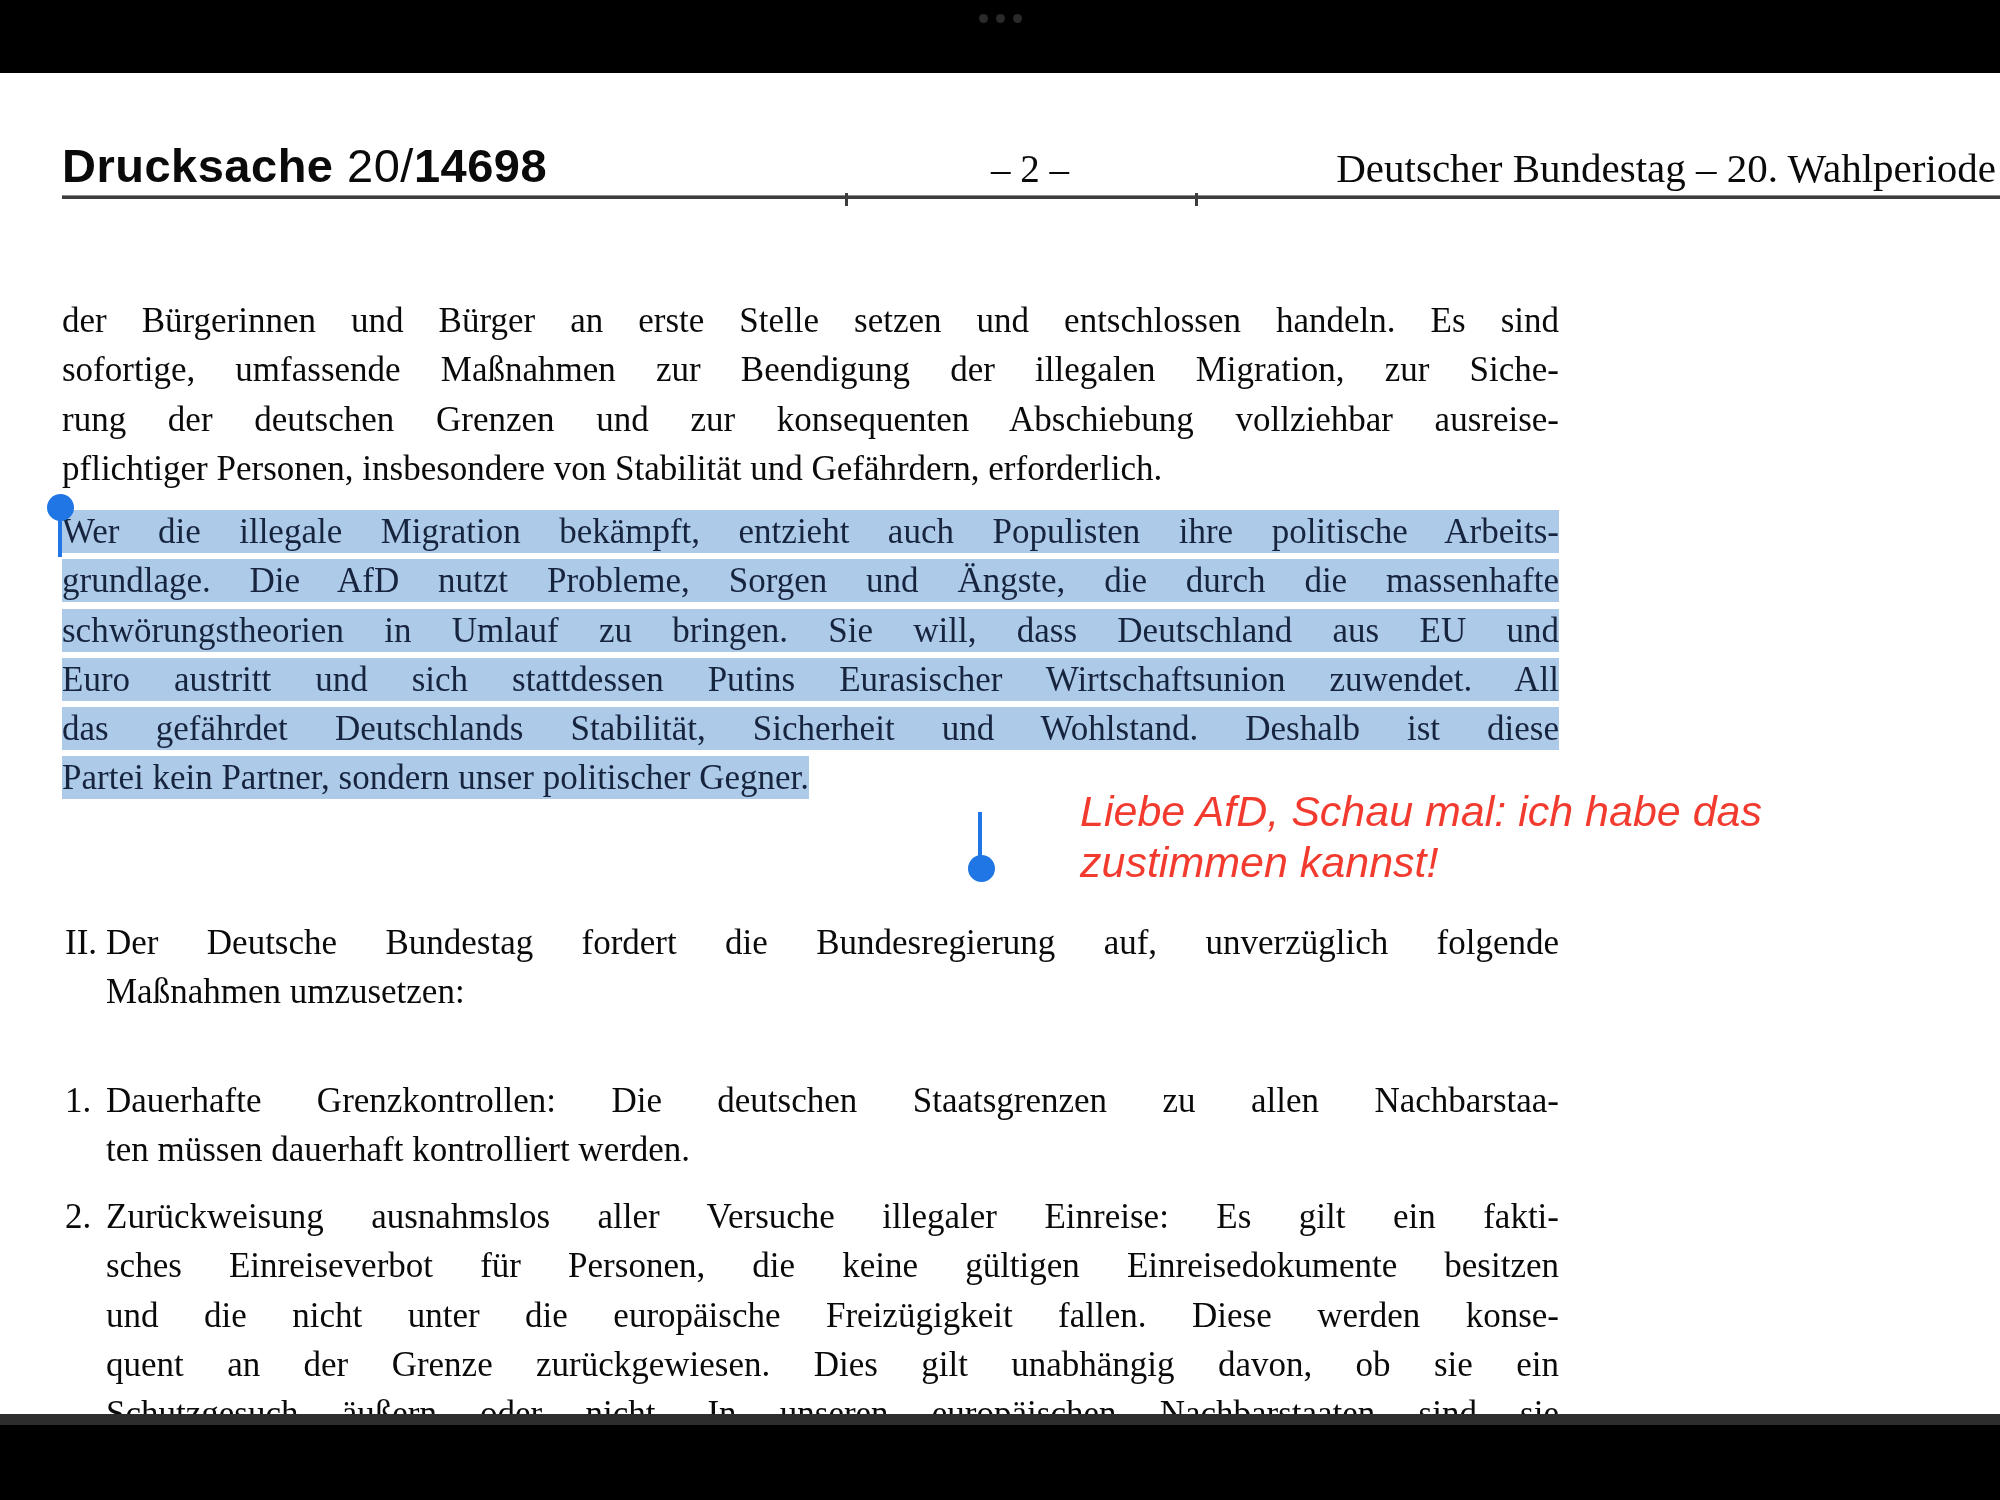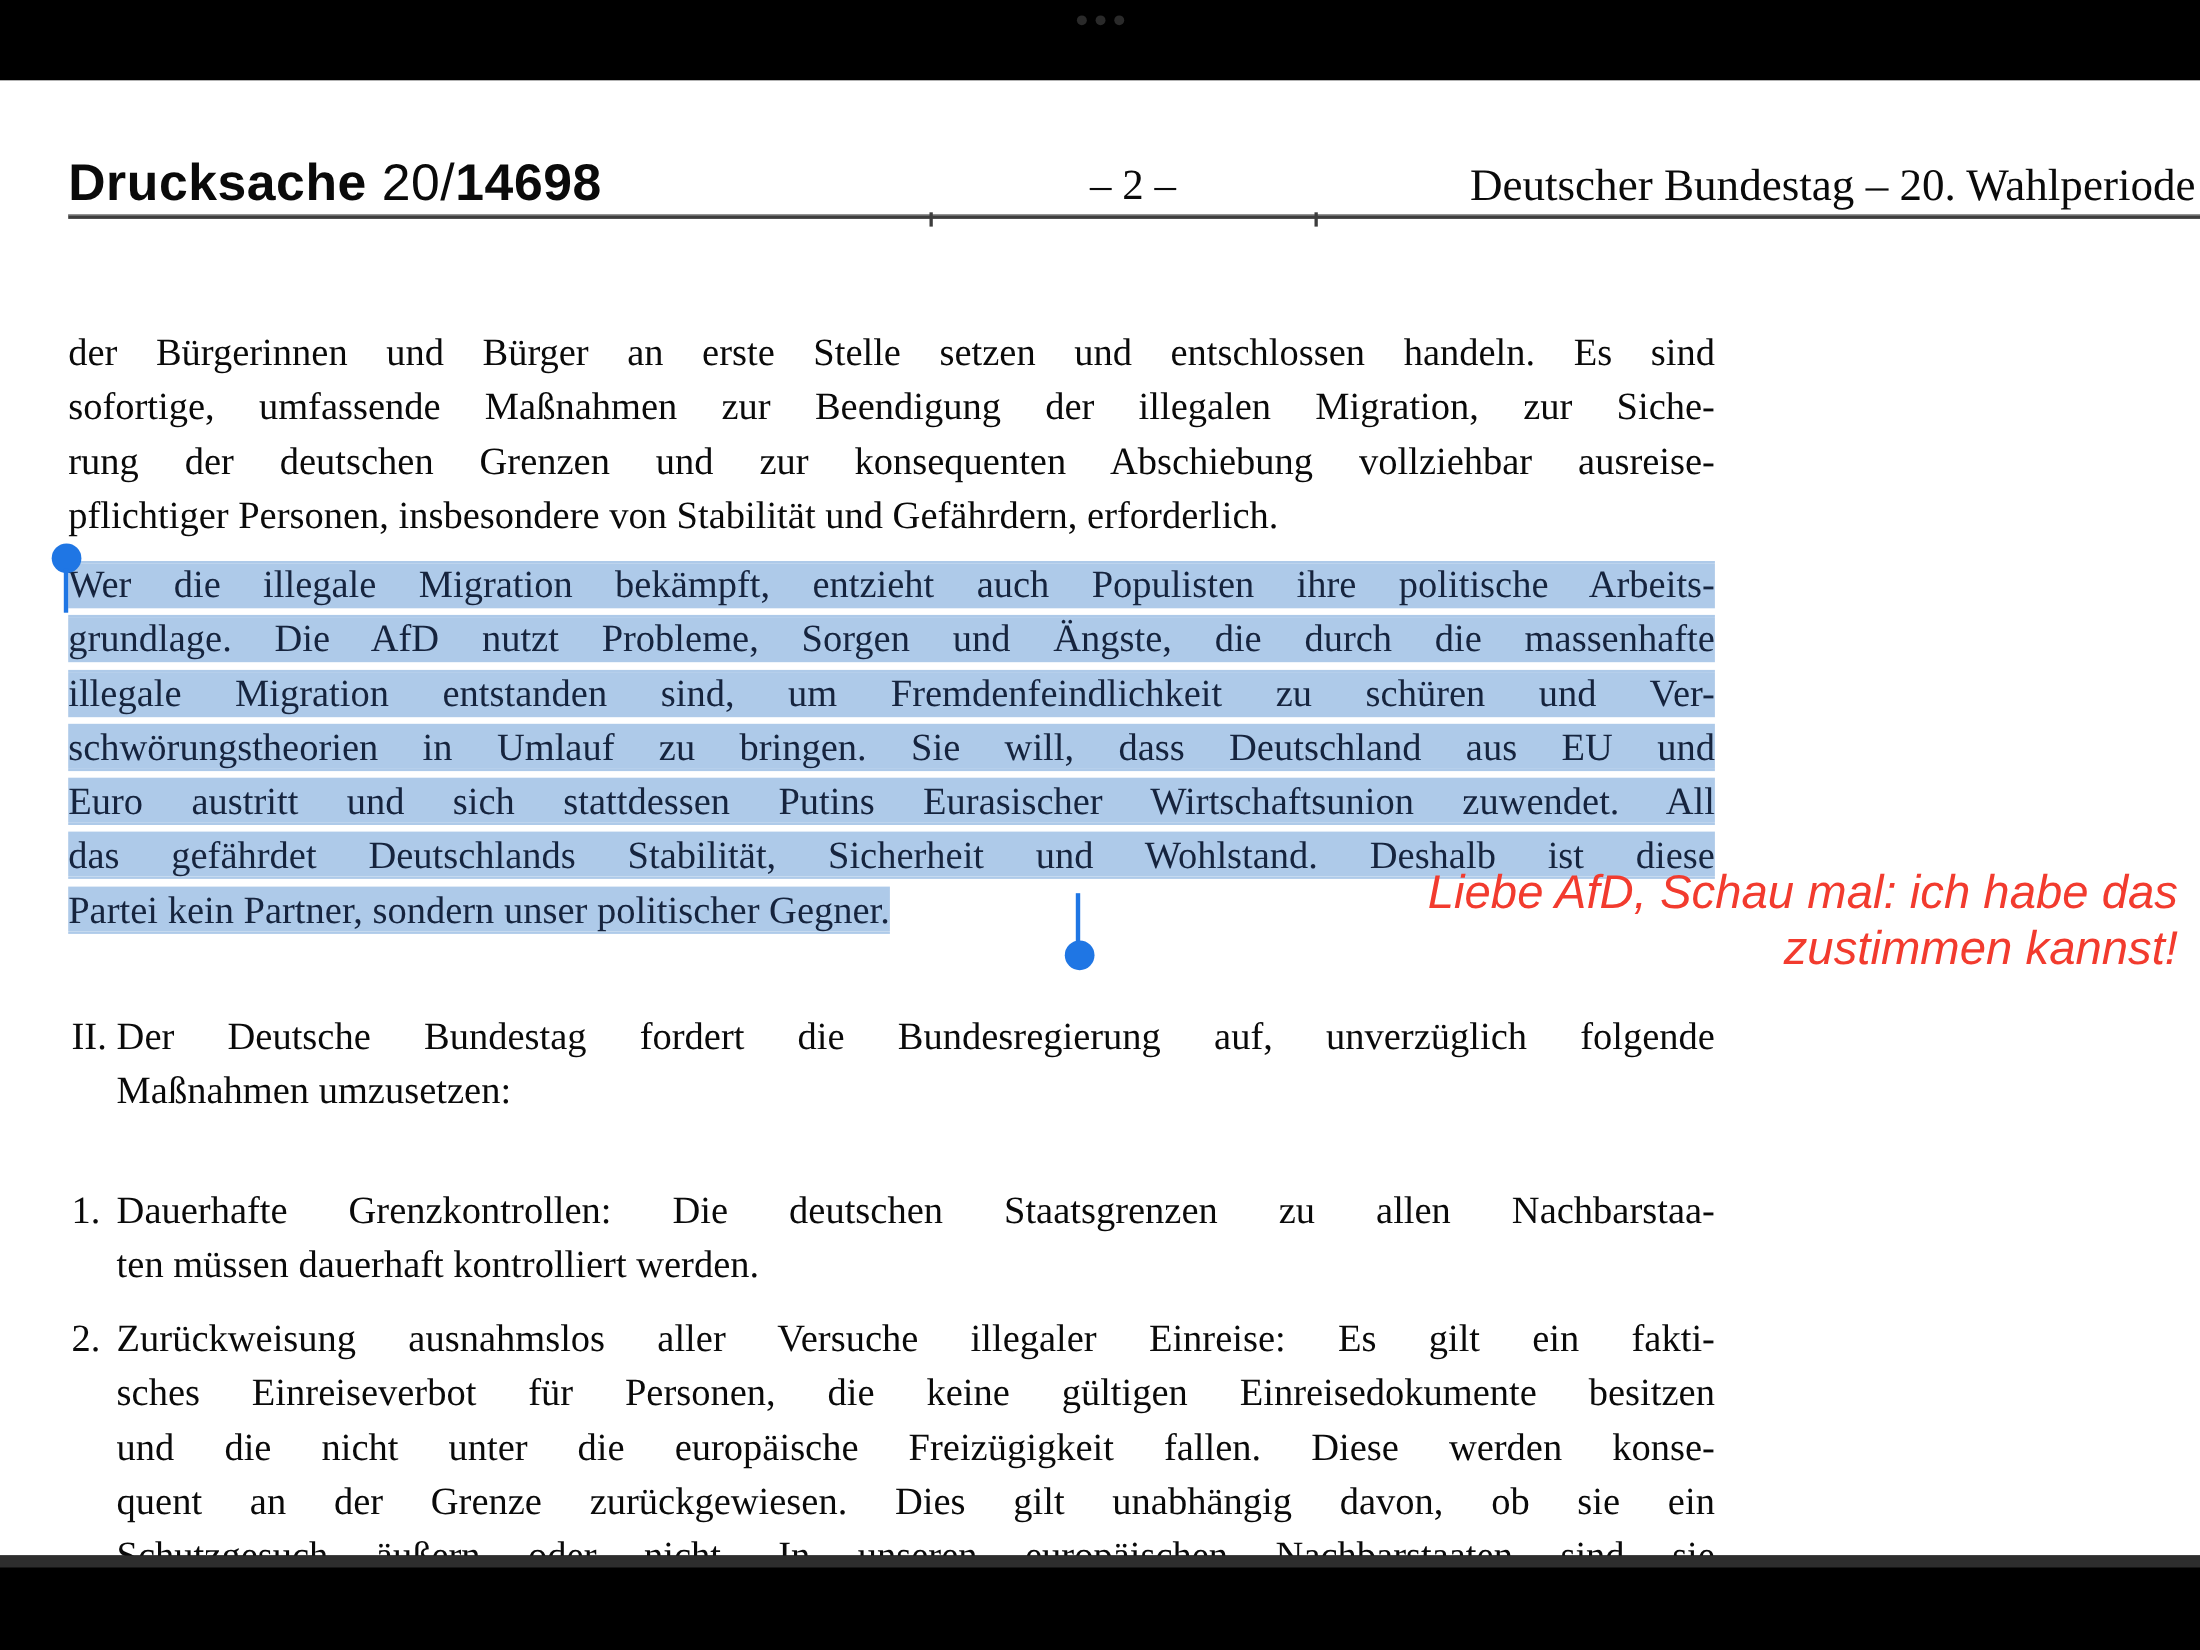--- a/index.html
+++ b/index.html
@@ -107,21 +107,21 @@
   }
   .list-text{margin-left:44px;}
 
   
   .annotation{
     position:absolute;left:1080px;top:786px;width:900px;
     font-family:"Liberation Sans","DejaVu Sans",sans-serif;
     font-style:italic;
     font-size:43px;line-height:51px;
     color:var(--annotation);
-    text-align:right;
+    text-align:left;
     z-index:8;
     white-space:nowrap;
   }
 </style>
 </head>
 <body>
 
 <div class="top-bar">
   <div class="top-dots">
     <span class="dot"></span>
@@ -143,21 +143,20 @@
   <div class="textcol" style="top:296px">
     <div class="line">der Bürgerinnen und Bürger an erste Stelle setzen und entschlossen handeln. Es sind</div>
     <div class="line">sofortige, umfassende Maßnahmen zur Beendigung der illegalen Migration, zur Siche-</div>
     <div class="line">rung der deutschen Grenzen und zur konsequenten Abschiebung vollziehbar ausreise-</div>
     <div class="line last">pflichtiger Personen, insbesondere von Stabilität und Gefährdern, erforderlich.</div>
   </div>
 
   <div class="textcol" style="top:507px">
     <div class="line"><span class="sel">Wer die illegale Migration bekämpft, entzieht auch Populisten ihre politische Arbeits-</span></div>
     <div class="line"><span class="sel">grundlage. Die AfD nutzt Probleme, Sorgen und Ängste, die durch die massenhafte</span></div>
-    <div class="line"><span class="sel">illegale Migration entstanden sind, um Fremdenfeindlichkeit zu schüren und Ver-</span></div>
     <div class="line"><span class="sel">schwörungstheorien in Umlauf zu bringen. Sie will, dass Deutschland aus EU und</span></div>
     <div class="line"><span class="sel">Euro austritt und sich stattdessen Putins Eurasischer Wirtschaftsunion zuwendet. All</span></div>
     <div class="line"><span class="sel">das gefährdet Deutschlands Stabilität, Sicherheit und Wohlstand. Deshalb ist diese</span></div>
     <div class="line last"><span class="sel">Partei kein Partner, sondern unser politischer Gegner.</span></div>
   </div>
 
   <div class="handle-dot start-dot"></div>
   <div class="caret start-caret"></div>
   <div class="caret end-caret"></div>
   <div class="handle-dot end-dot"></div>

